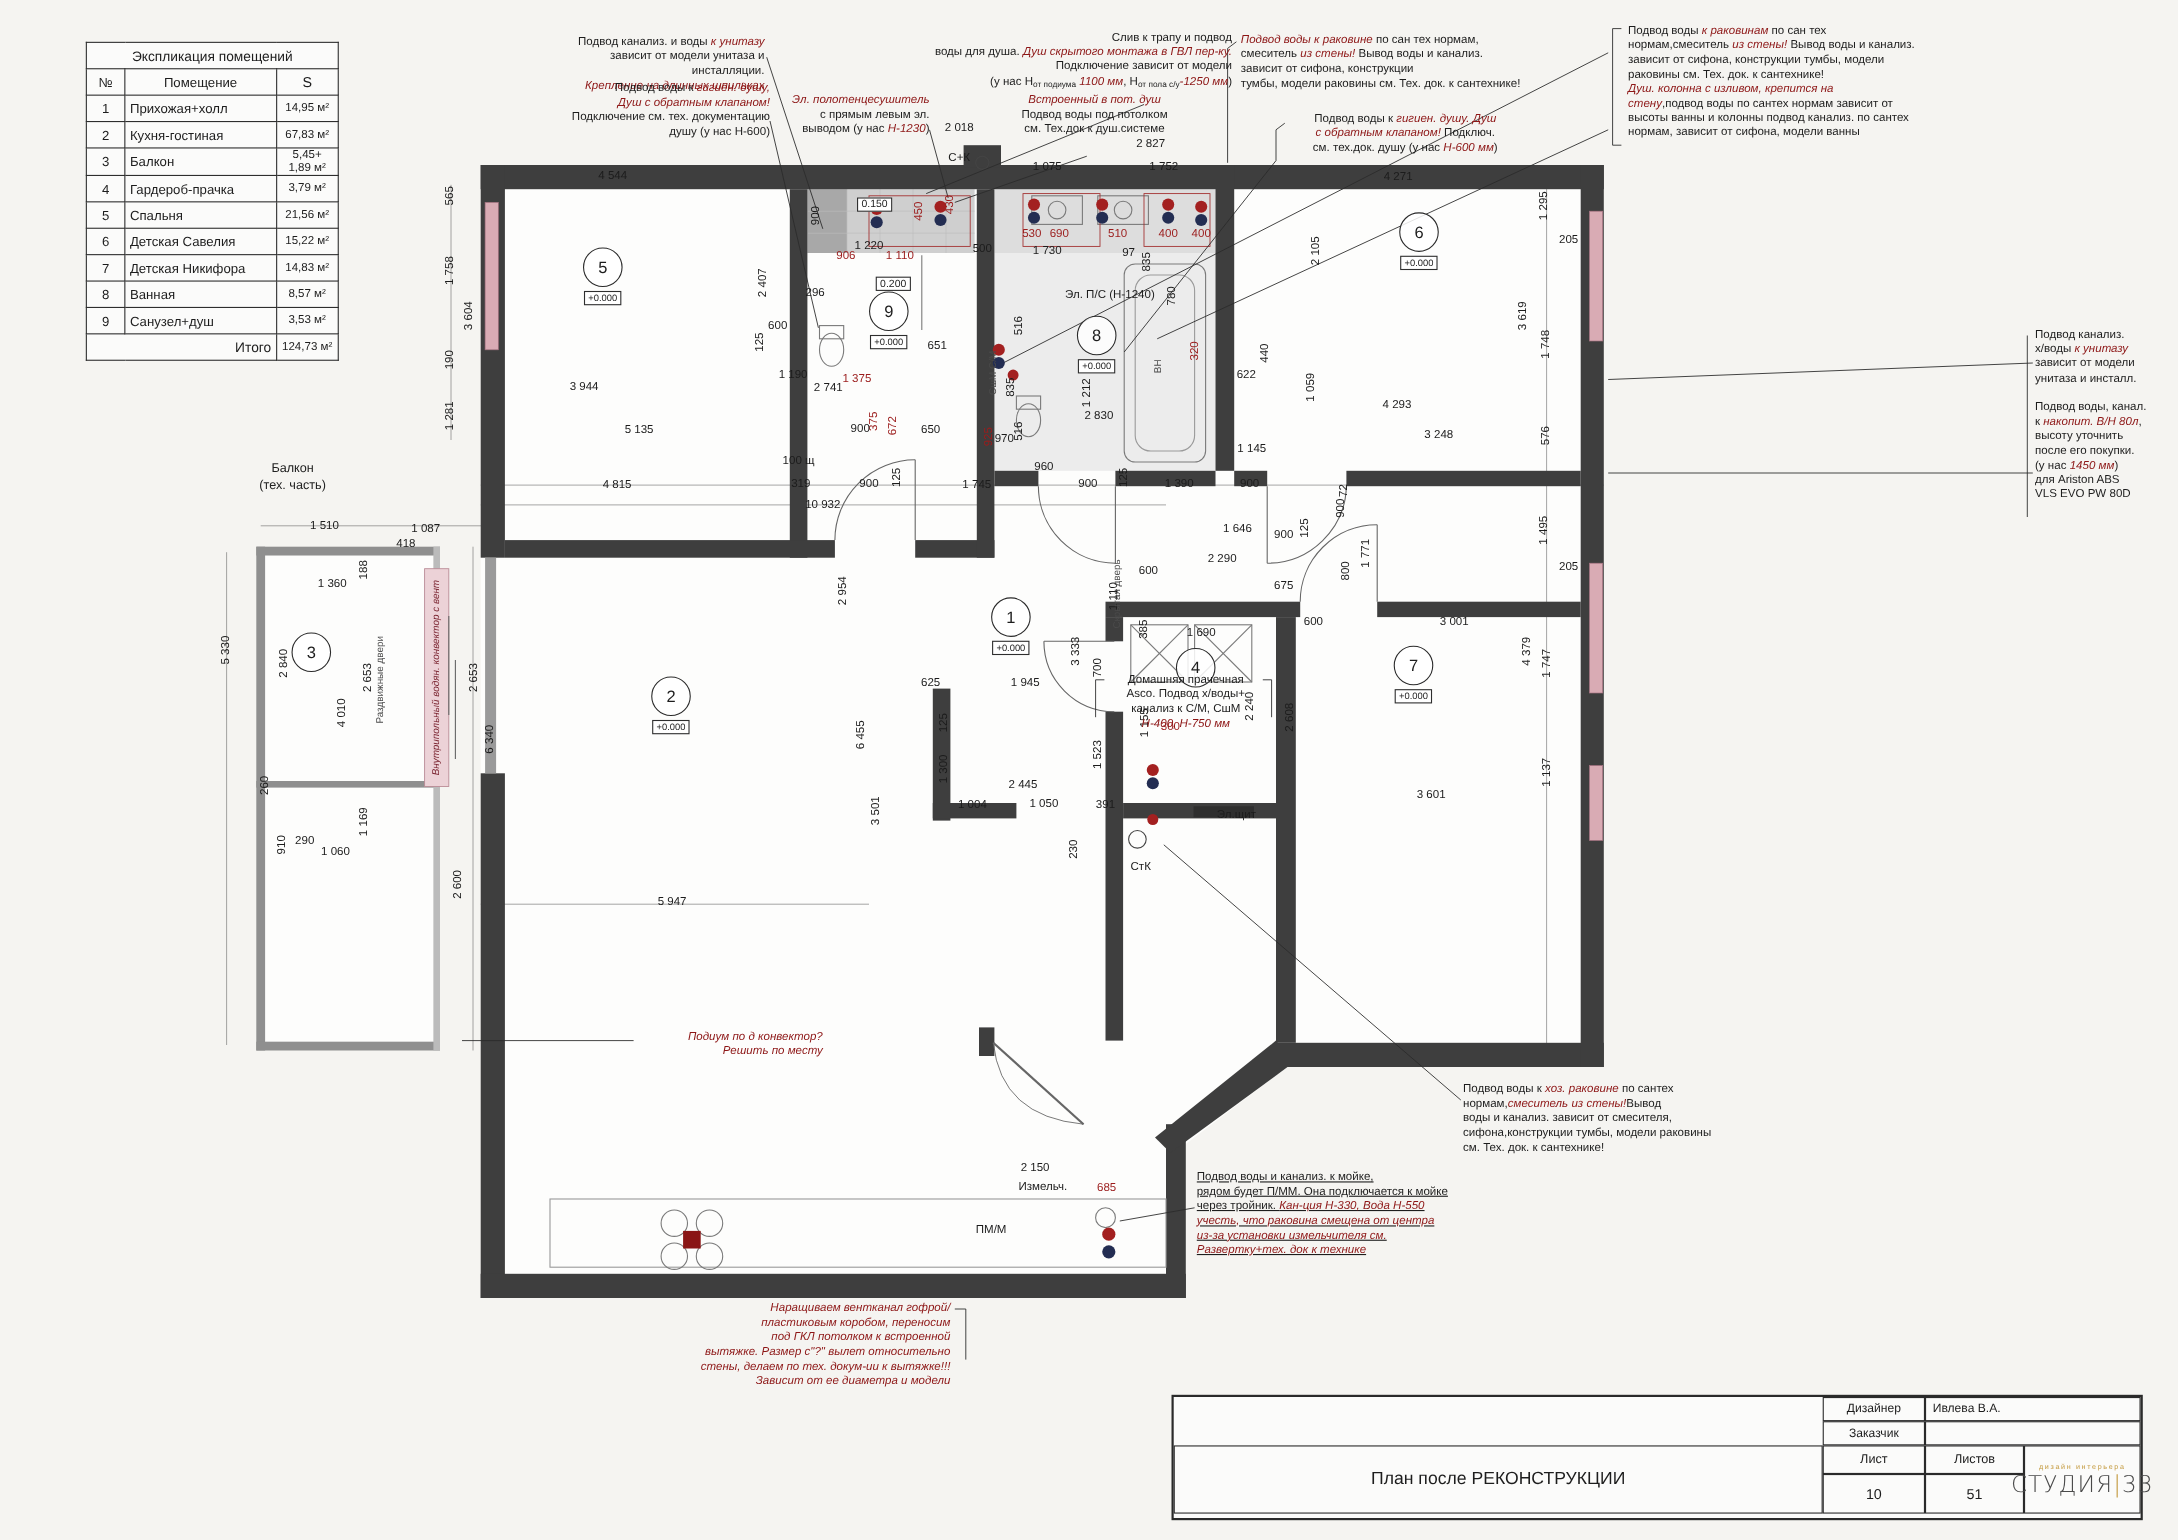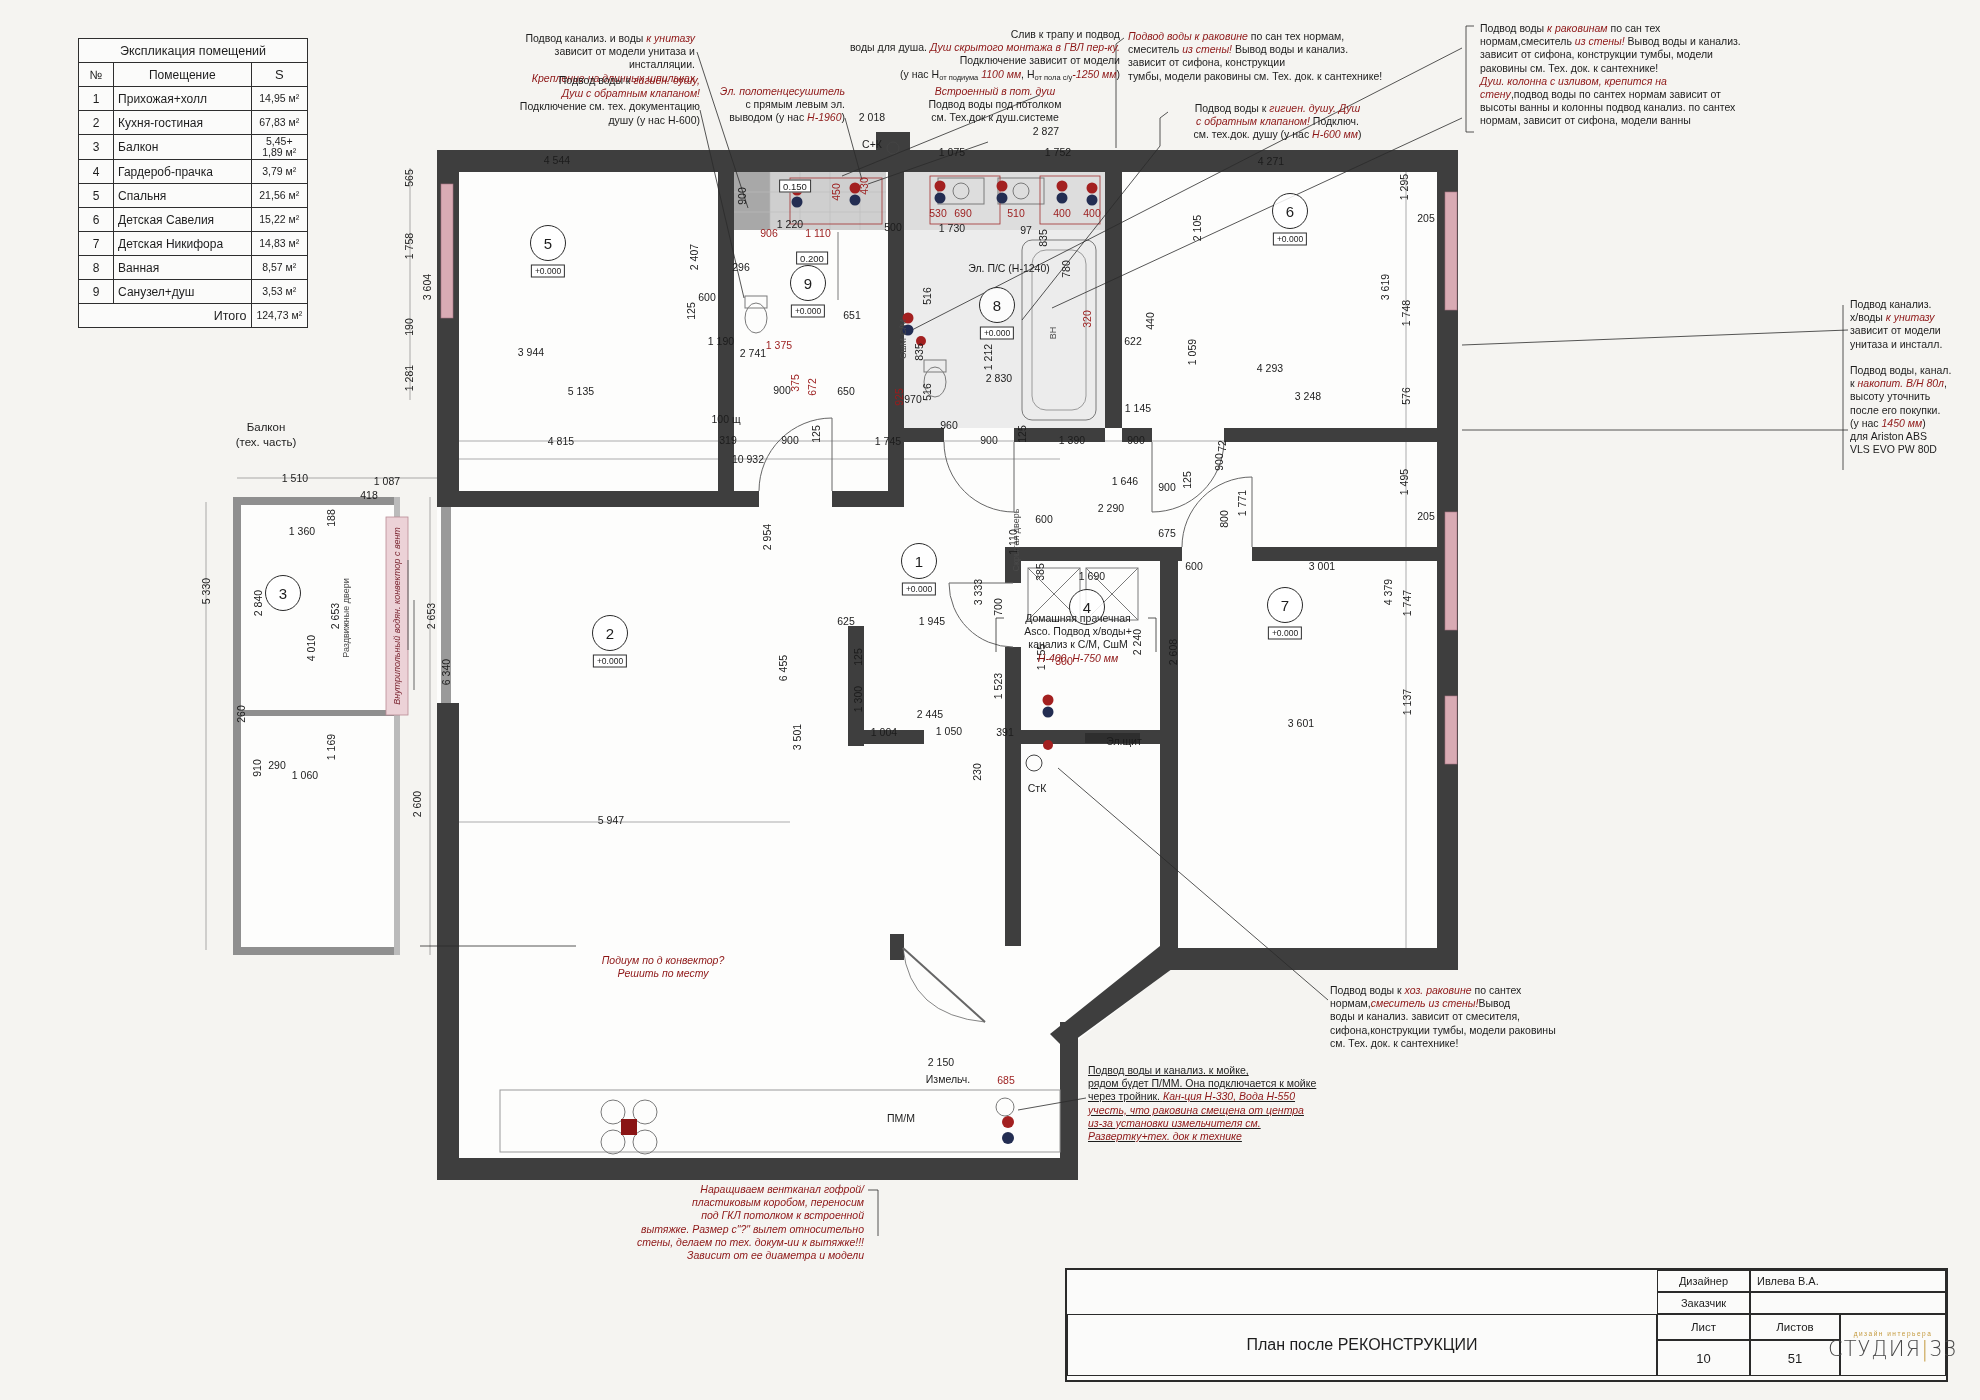--- a/index.html
+++ b/index.html
@@ -493,21 +493,21 @@
       </div>
       <div class="ann" style="left: 800px; top: 28px; width: 320px; text-align: right;">
         <div><span class="sg-k">Слив к трапу и подвод</span></div>
         <div><span class="sg-k">воды для душа. </span><span class="sg-r">Душ скрытого монтажа в ГВЛ пер-ку.</span></div>
         <div><span class="sg-k">Подключение зависит от модели</span></div>
         <div><span class="sg-k">(у нас Н</span><span class="sg-sub">от подиума</span><span class="sg-r"> 1100 мм</span><span class="sg-k">, Н</span><span class="sg-sub">от пола с/у</span><span class="sg-r">-1250 мм</span><span class="sg-k">)</span></div>
       </div>
       <div class="ann" style="left: 675px; top: 85px; width: 170px; text-align: right;">
         <div><span class="sg-r">Эл. полотенцесушитель</span></div>
         <div><span class="sg-k">с прямым левым эл.</span></div>
-        <div><span class="sg-k">выводом  (у нас </span><span class="sg-r">Н-1960</span><span class="sg-k">)</span></div>
+        <div><span class="sg-k">выводом  (у нас </span><span class="sg-r">Н-1230</span><span class="sg-k">)</span></div>
       </div>
       <div class="ann" style="left: 905px; top: 85px; width: 180px; text-align: center;">
         <div><span class="sg-r">Встроенный в пот. душ</span></div>
         <div><span class="sg-k">Подвод воды под потолком</span></div>
         <div><span class="sg-k">см. Тех.док к душ.системе</span></div>
       </div>
       <div class="ann" style="left: 1128px; top: 30px; width: 290px; text-align: left;">
         <div><span class="sg-r">Подвод воды к раковине</span><span class="sg-k"> по сан тех нормам,</span></div>
         <div><span class="sg-k">смеситель </span><span class="sg-r">из стены!</span><span class="sg-k"> Вывод воды и канализ.</span></div>
         <div><span class="sg-k">зависит от сифона, конструкции</span></div>
@@ -536,21 +536,21 @@
       </div>
       <div class="ann" style="left: 1850px; top: 364px; width: 125px; text-align: left;">
         <div><span class="sg-k">Подвод воды, канал.</span></div>
         <div><span class="sg-k">к </span><span class="sg-r">накопит. В/Н 80л</span><span class="sg-k">,</span></div>
         <div><span class="sg-k">высоту уточнить</span></div>
         <div><span class="sg-k">после его покупки.</span></div>
         <div><span class="sg-k">(у нас </span><span class="sg-r">1450 мм</span><span class="sg-k">)</span></div>
         <div><span class="sg-k">для Ariston ABS</span></div>
         <div><span class="sg-k">VLS EVO PW 80D</span></div>
       </div>
-      <div class="ann" style="left: 578px; top: 936px; width: 170px; text-align: center; margin-top: 18px;">
+      <div class="ann" style="left: 578px; top: 936px; width: 170px; text-align: right;">
         <div><span class="sg-r">Подиум по д конвектор?</span></div>
         <div><span class="sg-r">Решить по месту</span></div>
       </div>
       <div class="ann" style="left: 1008px; top: 612px; width: 140px; text-align: center;">
         <div><span class="sg-k">Домашняя прачечная</span></div>
         <div><span class="sg-k">Asco. Подвод х/воды+</span></div>
         <div><span class="sg-k">канализ к С/М, СшМ</span></div>
         <div><span class="sg-r">Н-400, Н-750 мм</span></div>
       </div>
       <div class="ann" style="left: 1330px; top: 984px; width: 255px; text-align: left;">

